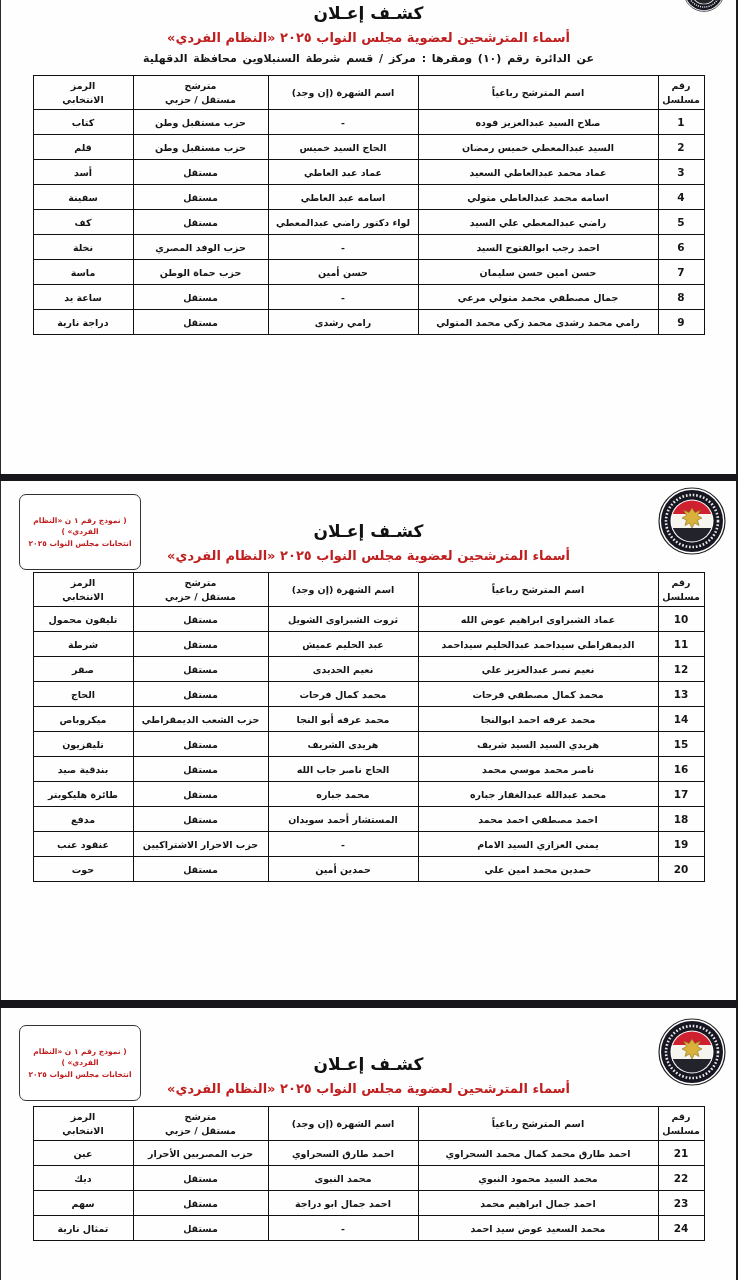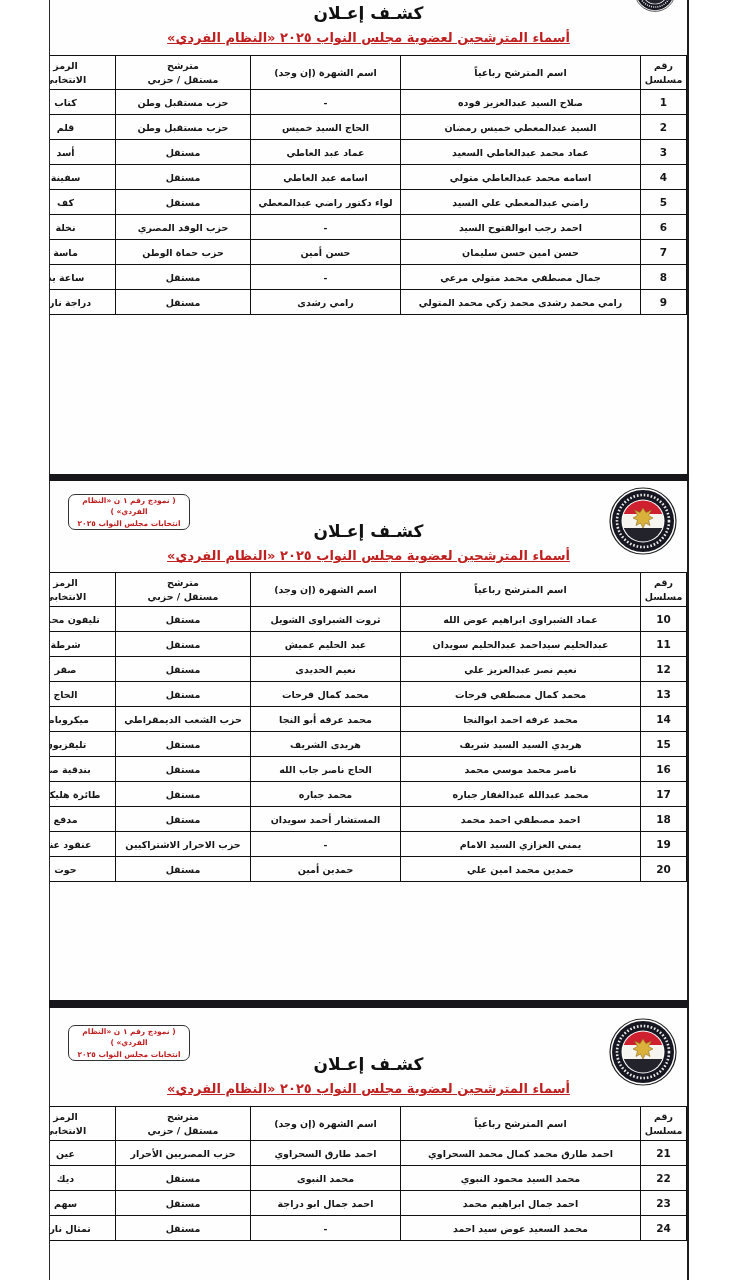--- a/index.html
+++ b/index.html
@@ -4,38 +4,38 @@
 <style>
   :root{
     --ink:#1a1a1a;
     --accent-red:#c01f1f;
     --flag-red:#cf2030;
     --eagle-gold:#d9b13b;
     --band:#17171b;
   }
   html,body{margin:0;padding:0;background:#ffffff;}
   body{font-family:"DejaVu Sans","Liberation Sans",sans-serif;color:var(--ink);}
-  .canvas{position:relative;width:640px;height:1280px;background:#ffffff;overflow:hidden;margin:0 auto;}
+  .canvas{position:relative;width:738px;height:1280px;background:#ffffff;overflow:hidden;margin:0 auto;}
   .page{position:relative;background:#fefefe;overflow:hidden;
         border-left:1px solid #2a2a2a;border-right:2px solid #1d1d1d;box-sizing:border-box;}
   .page1{height:474px;}
   .page2{height:519px;}
   .page3{height:272px;}
   .band{height:7px;background:var(--band);width:100%;}
   .band2{height:8px;}
 
   .doc-title{margin:0;text-align:center;font-size:17px;font-weight:bold;color:#111;}
   .page1 .doc-title{padding-top:3px;}
   .page2 .doc-title{padding-top:0;margin-top:40px;}
   .page3 .doc-title{padding-top:0;margin-top:46px;}
-  .doc-subtitle{margin:7px 0 0 0;text-align:center;font-size:13px;font-weight:bold;color:var(--accent-red);text-decoration:underline;}
+  .doc-subtitle{margin:7px 0 0 0;text-align:center;font-size:13px;font-weight:bold;color:var(--accent-red);}
   .district-line{margin:7px 0 0 0;text-align:center;font-size:11px;font-weight:bold;color:#151515;word-spacing:2px;}
 
   .stamp{position:absolute;left:18px;top:13px;width:122px;border:1px solid #333;border-radius:7px;
-         padding:0 4px;text-align:center;color:var(--accent-red);font-size:7.5px;font-weight:bold;line-height:1.5;
+         padding:20px 4px;text-align:center;color:var(--accent-red);font-size:7.5px;font-weight:bold;line-height:1.5;
          background:#fff;box-sizing:border-box;}
   .page3 .stamp{top:17px;}
 
   .logo-wrap{position:absolute;top:6px;left:auto;right:10px;width:68px;height:68px;}
   .page3 .logo-wrap{top:10px;}
   .logo-partial{position:absolute;top:-30px;right:11px;width:42px;height:42px;}
   .logo-wrap svg,.logo-partial svg{display:block;width:100%;height:100%;}
 
   table.cand-table{border-collapse:collapse;margin:10px auto 0 auto;table-layout:fixed;width:671px;
                    direction:rtl;}
@@ -75,20 +75,21 @@
 <div class="canvas" data-name="scanned-document">
 
   <section class="page page1" data-name="page-1">
     <div class="logo-partial" data-name="elections-authority-logo">
       <svg viewBox="0 0 68 68">
           <use href="#nea-logo"></use>
         </svg>
     </div>
     <h1 class="doc-title" data-name="page-title">كشـف إعـلان</h1>
     <h2 class="doc-subtitle" data-name="page-subtitle">أسماء المترشحين لعضوية مجلس النواب ٢٠٢٥ «النظام الفردي»</h2>
+    <div class="district-line" data-name="district-line">عن الدائرة رقم (١٠)  ومقرها : مركز / قسم شرطة السنبلاوين  محافظة الدقهلية</div>
 
     <table class="cand-table" data-name="candidates-table">
       <colgroup>
           <col class="c-serial">
           <col class="c-name">
           <col class="c-nick">
           <col class="c-type">
           <col class="c-symbol">
         </colgroup>
       <thead>
@@ -203,21 +204,21 @@
       <tbody>
           <tr data-name="table-row">
             <td data-name="serial">10</td>
             <td data-name="candidate-name">عماد الشبراوى ابراهيم عوض الله</td>
             <td data-name="nickname">ثروت الشبراوى الشويل</td>
             <td data-name="candidacy-type">مستقل</td>
             <td data-name="electoral-symbol">تليفون محمول</td>
           </tr>
           <tr data-name="table-row">
             <td data-name="serial">11</td>
-            <td data-name="candidate-name">عبدالحليم سيداحمد عبدالحليم سويدان</td>
+            <td data-name="candidate-name">الديمقراطي سيداحمد عبدالحليم سيداحمد</td>
             <td data-name="nickname">عبد الحليم عميش</td>
             <td data-name="candidacy-type">مستقل</td>
             <td data-name="electoral-symbol">شرطة</td>
           </tr>
           <tr data-name="table-row">
             <td data-name="serial">12</td>
             <td data-name="candidate-name">نعيم نصر عبدالعزيز علي</td>
             <td data-name="nickname">نعيم الحديدى</td>
             <td data-name="candidacy-type">مستقل</td>
             <td data-name="electoral-symbol">صقر</td>

